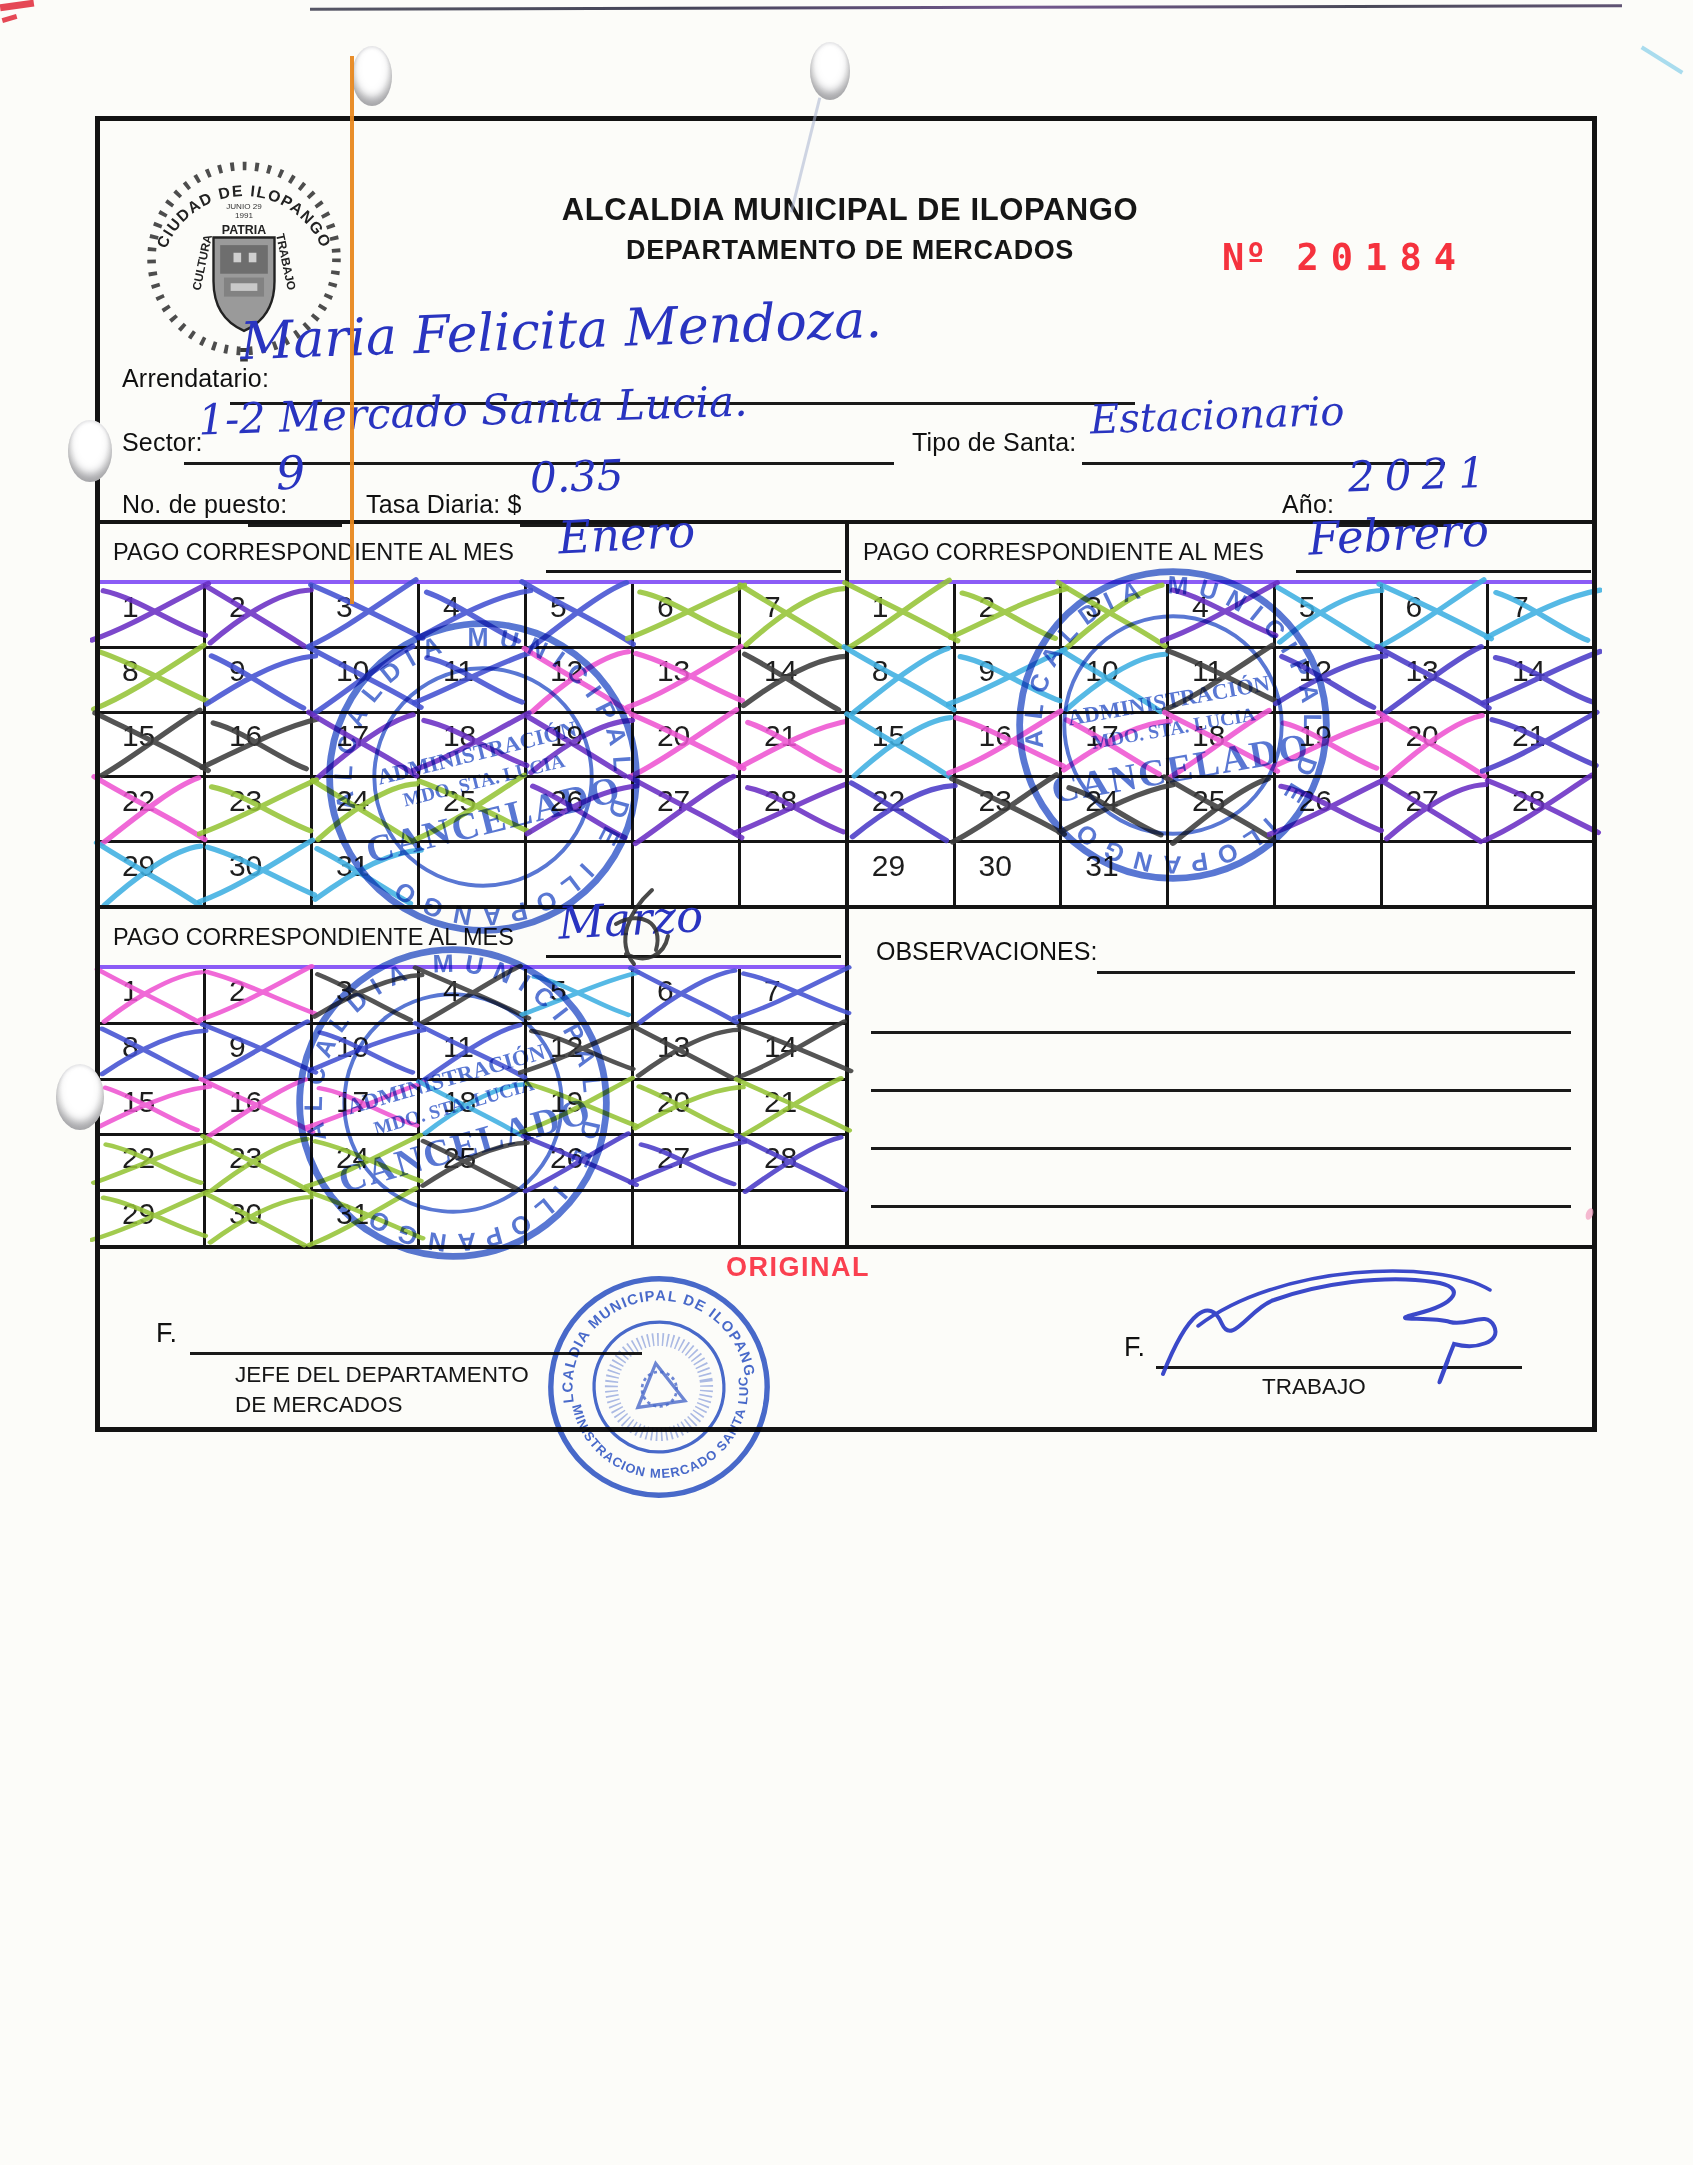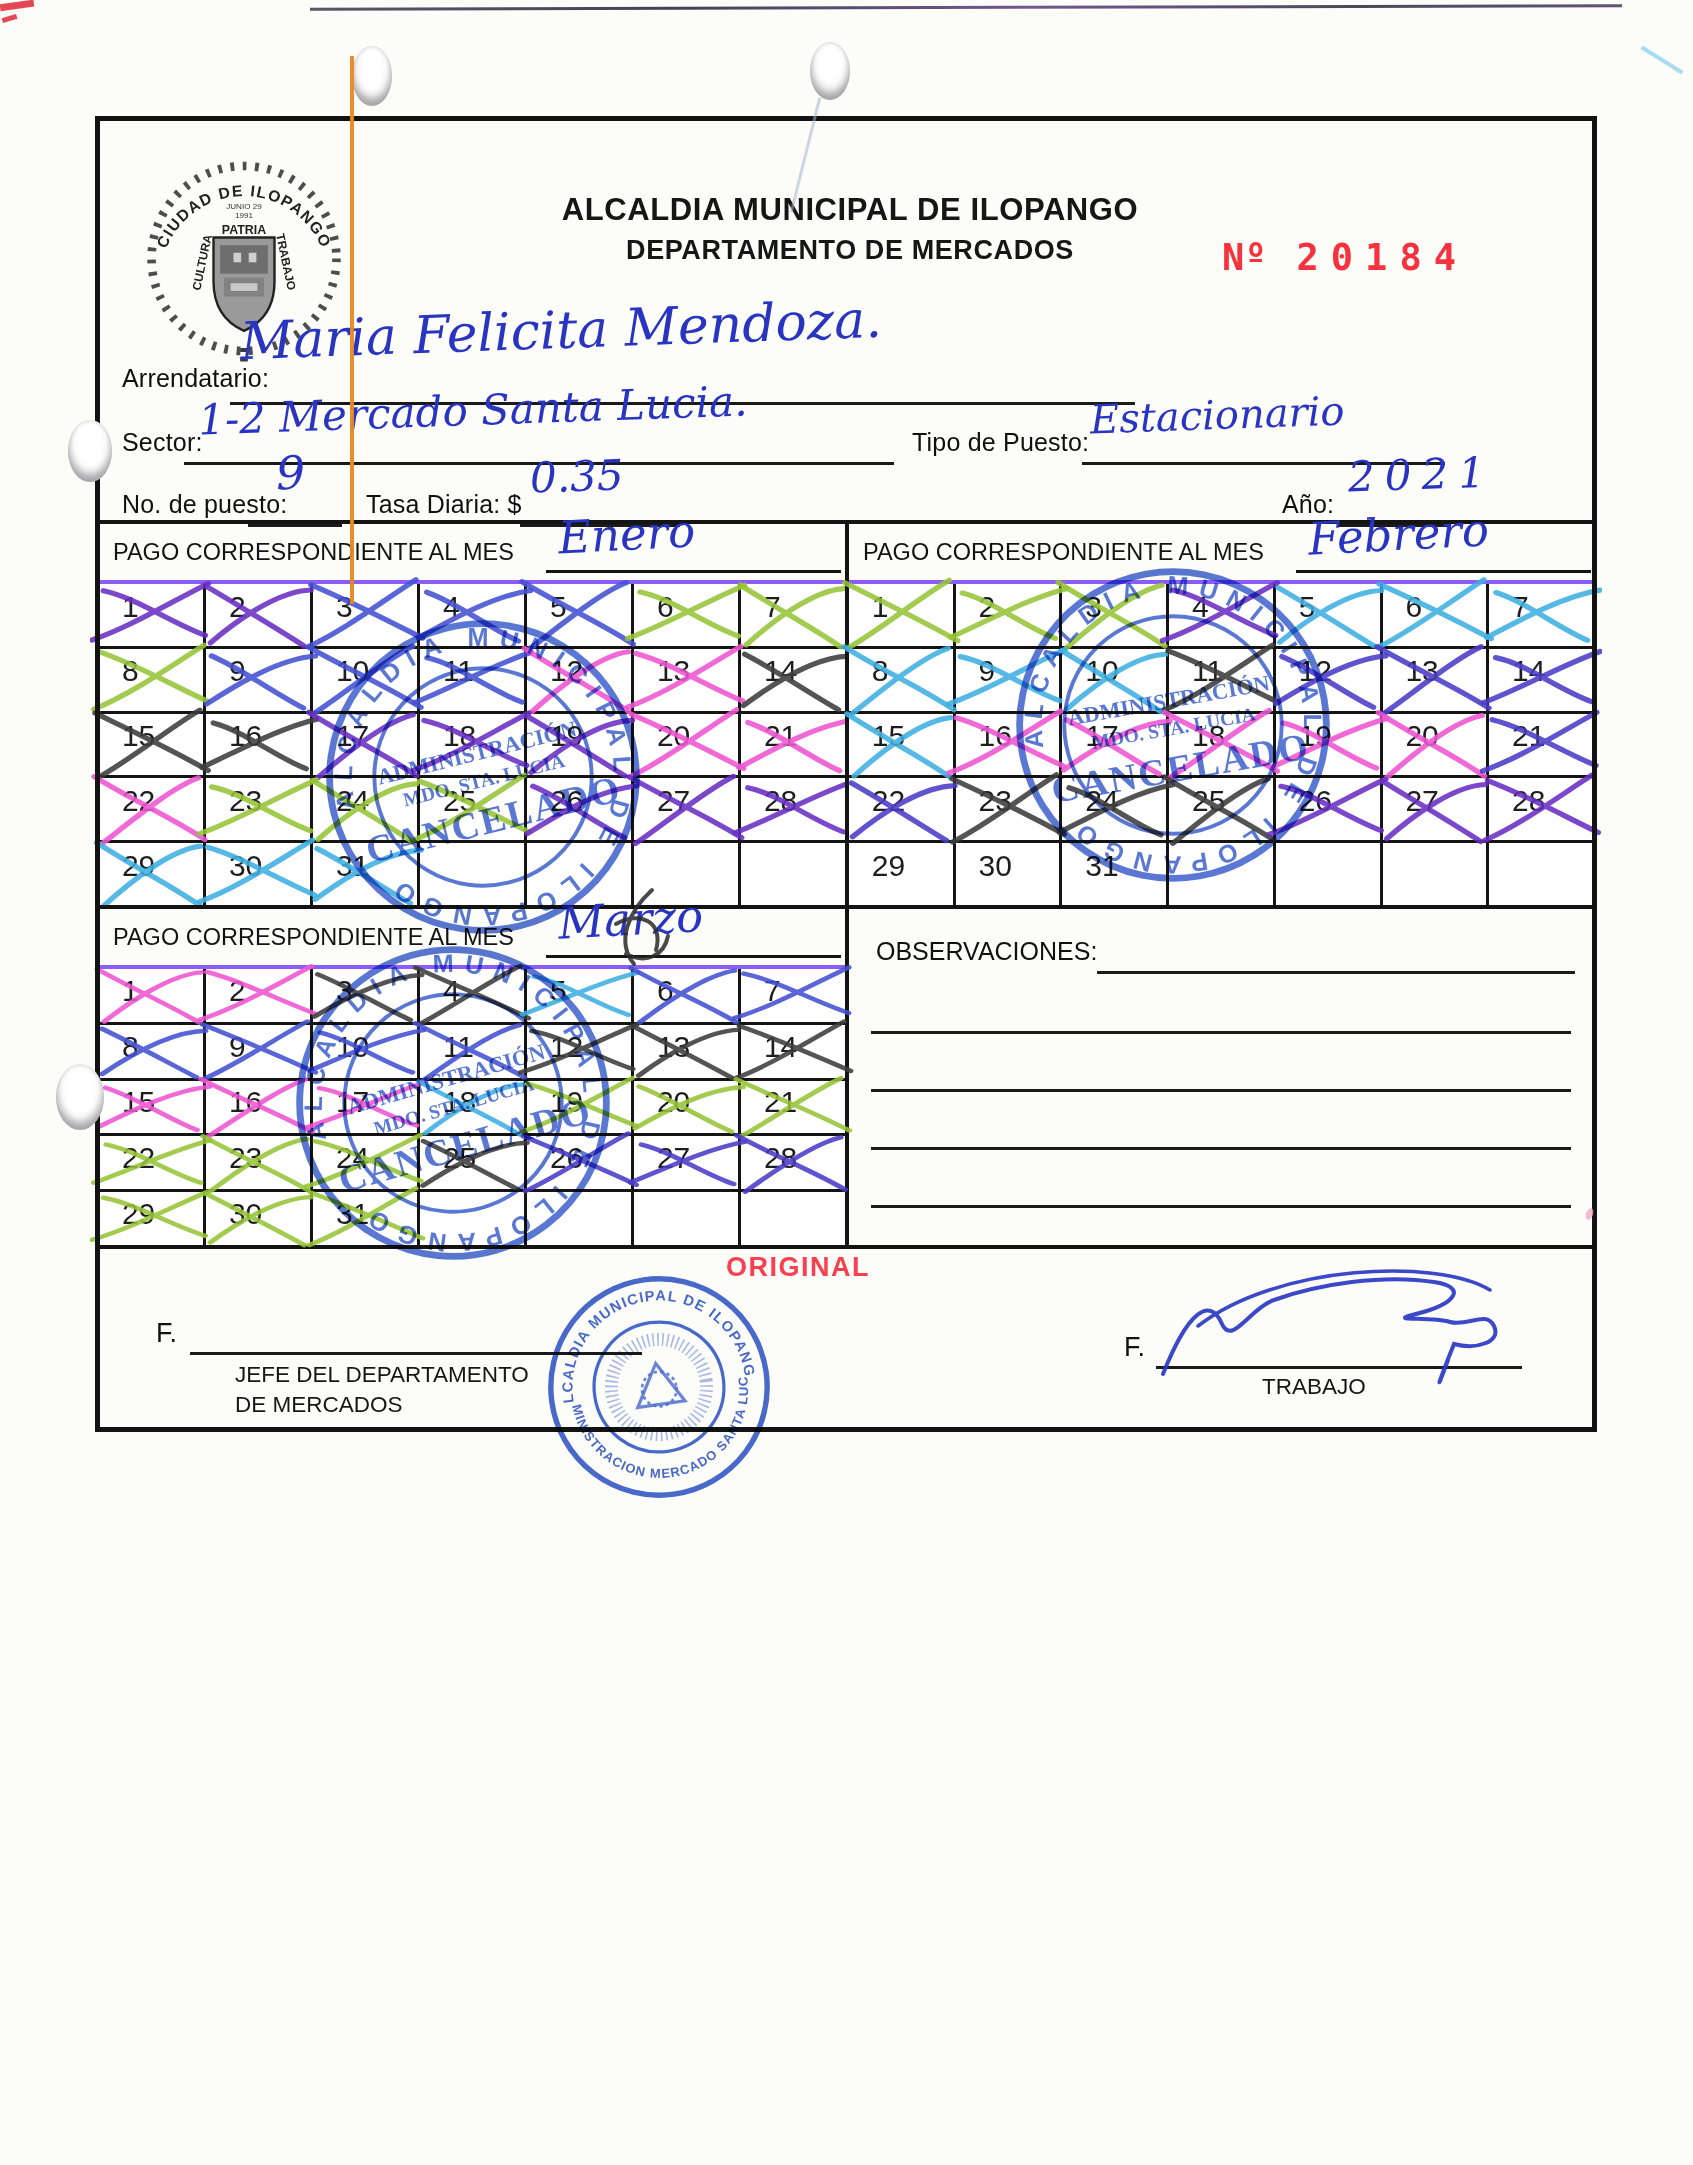--- a/index.html
+++ b/index.html
@@ -122,21 +122,21 @@
   </div>
 
   <span class="lbl" style="left:122px;top:364px;">Arrendatario:</span>
   <span class="hand" style="left:240px;top:300px;font-size:52px;">Maria Felicita Mendoza.</span>
   <div class="rule" style="left:230px;top:402px;width:905px;"></div>
 
   <span class="lbl" style="left:122px;top:428px;">Sector:</span>
   <span class="hand" style="left:198px;top:386px;font-size:42px;">1-2 Mercado Santa Lucia.</span>
   <div class="rule" style="left:184px;top:462px;width:710px;"></div>
 
-  <span class="lbl" style="left:912px;top:428px;">Tipo de Puesto:</span>
+  <span class="lbl" style="left:912px;top:428px;">Tipo de Santa:</span>
   <span class="hand" style="left:1090px;top:392px;font-size:40px;">Estacionario</span>
   <div class="rule" style="left:1082px;top:462px;width:363px;"></div>
 
   <span class="lbl" style="left:122px;top:490px;">No. de puesto:</span>
   <span class="hand" style="left:276px;top:446px;font-size:46px;">9</span>
   <div class="rule" style="left:248px;top:524px;width:94px;"></div>
 
   <span class="lbl" style="left:366px;top:490px;text-align:center;">Tasa Diaria: $</span>
   <span class="hand" style="left:530px;top:452px;font-size:42px;">0.35</span>
   <div class="rule" style="left:520px;top:524px;width:160px;"></div>

